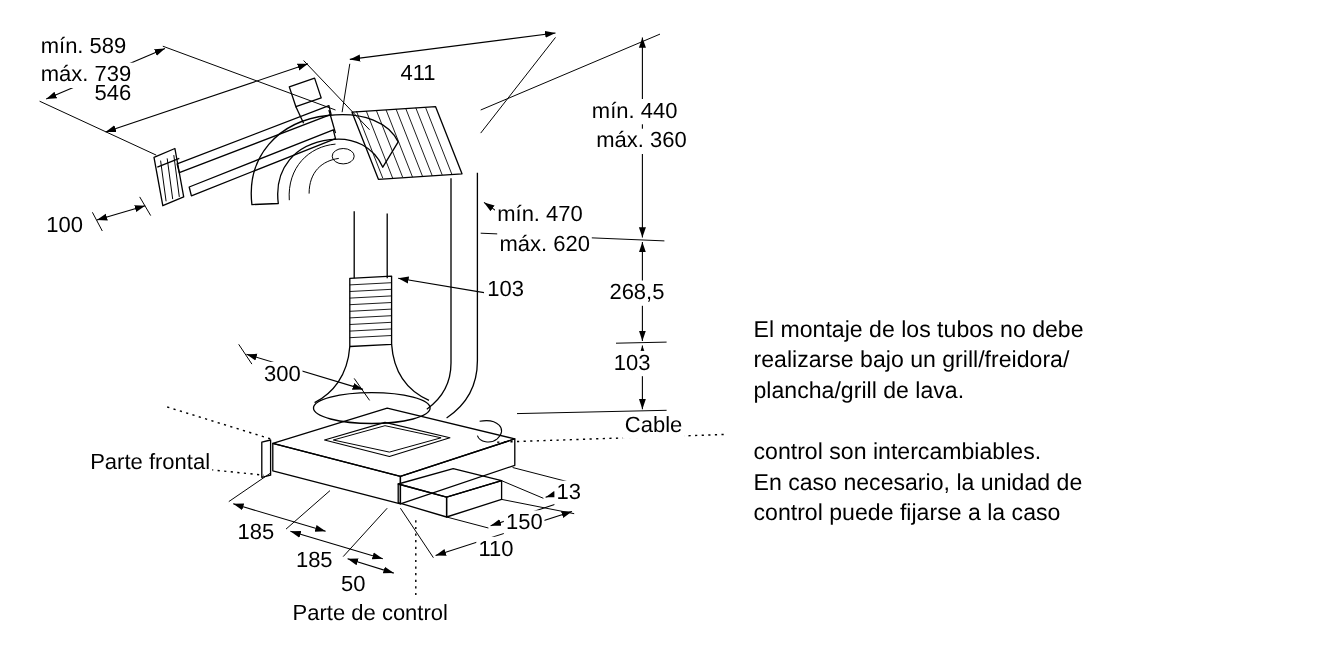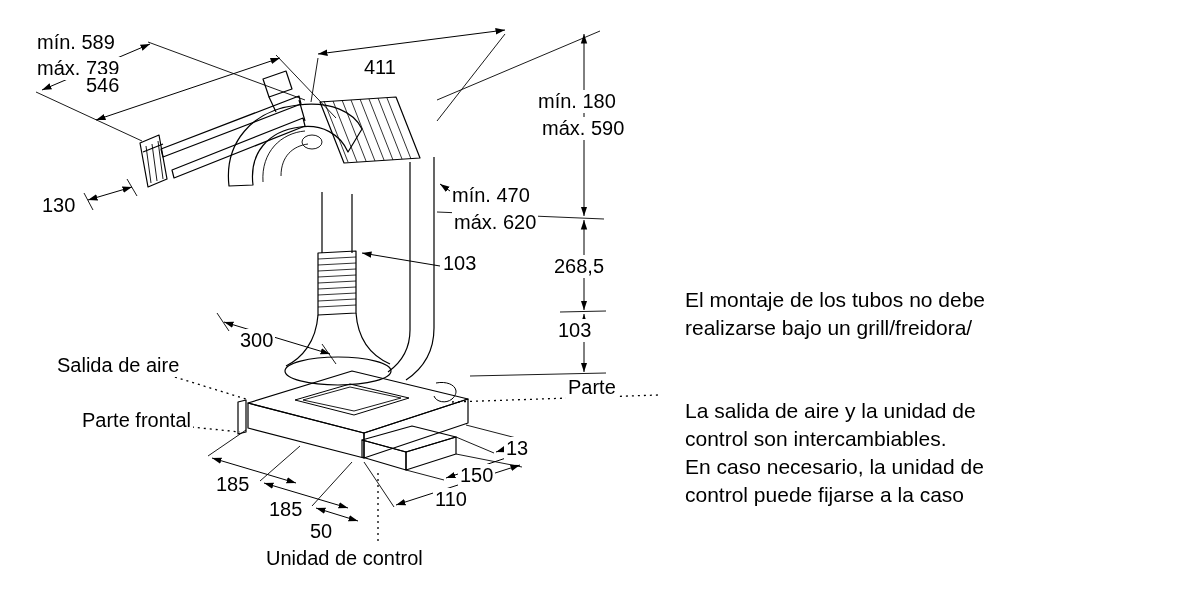--- a/index.html
+++ b/index.html
@@ -117,47 +117,46 @@
       <path d="M162,424 L240,432"></path>
       <path d="M452,402 L658,395"></path>
       <path d="M378,473 L378,544"></path>
     </g>
   </svg>
 
   <div class="t" style="left:35px;top:31px">mín. 589</div>
   <div class="t" style="left:35px;top:57px">máx. 739</div>
   <div class="t" style="left:84px;top:74px">546</div>
   <div class="t" style="left:362px;top:56px">411</div>
-  <div class="t" style="left:536px;top:90px">mín. 180</div>
-  <div class="t" style="left:540px;top:117px">máx. 590</div>
-  <div class="t" style="left:40px;top:194px">130</div>
+  <div class="t" style="left:536px;top:90px">mín. 440</div>
+  <div class="t" style="left:540px;top:117px">máx. 360</div>
+  <div class="t" style="left:40px;top:194px">100</div>
   <div class="t" style="left:450px;top:184px">mín. 470</div>
   <div class="t" style="left:452px;top:211px">máx. 620</div>
   <div class="t" style="left:441px;top:252px">103</div>
   <div class="t" style="left:552px;top:255px">268,5</div>
   <div class="t" style="left:556px;top:319px">103</div>
   <div class="t" style="left:238px;top:329px">300</div>
   <div class="t" style="left:504px;top:437px">13</div>
   <div class="t" style="left:458px;top:464px">150</div>
   <div class="t" style="left:214px;top:473px">185</div>
   <div class="t" style="left:433px;top:488px">110</div>
   <div class="t" style="left:267px;top:498px">185</div>
   <div class="t" style="left:308px;top:520px">50</div>
 
-  <div class="t" style="left:55px;top:354px">Salida de aire</div>
-  <div class="t" style="left:566px;top:376px">Parte</div>
+  <div class="t" style="left:566px;top:376px">Cable</div>
   <div class="t" style="left:80px;top:409px">Parte frontal</div>
-  <div class="t" style="left:264px;top:547px">Unidad de control</div>
+  <div class="t" style="left:264px;top:547px">Parte de control</div>
 
   <div class="notes" style="left:685px;top:286px">
     <div>El montaje de los tubos no debe</div>
     <div>realizarse bajo un grill/freidora/</div>
+    <div>plancha/grill de lava.</div>
   </div>
 
   <div class="notes" style="left:685px;top:397px">
-    <div>La salida de aire y la unidad de</div>
     <div>control son intercambiables.</div>
     <div>En caso necesario, la unidad de</div>
     <div>control puede fijarse a la caso</div>
   </div>
 
 
 </div>
 
 </body></html>

